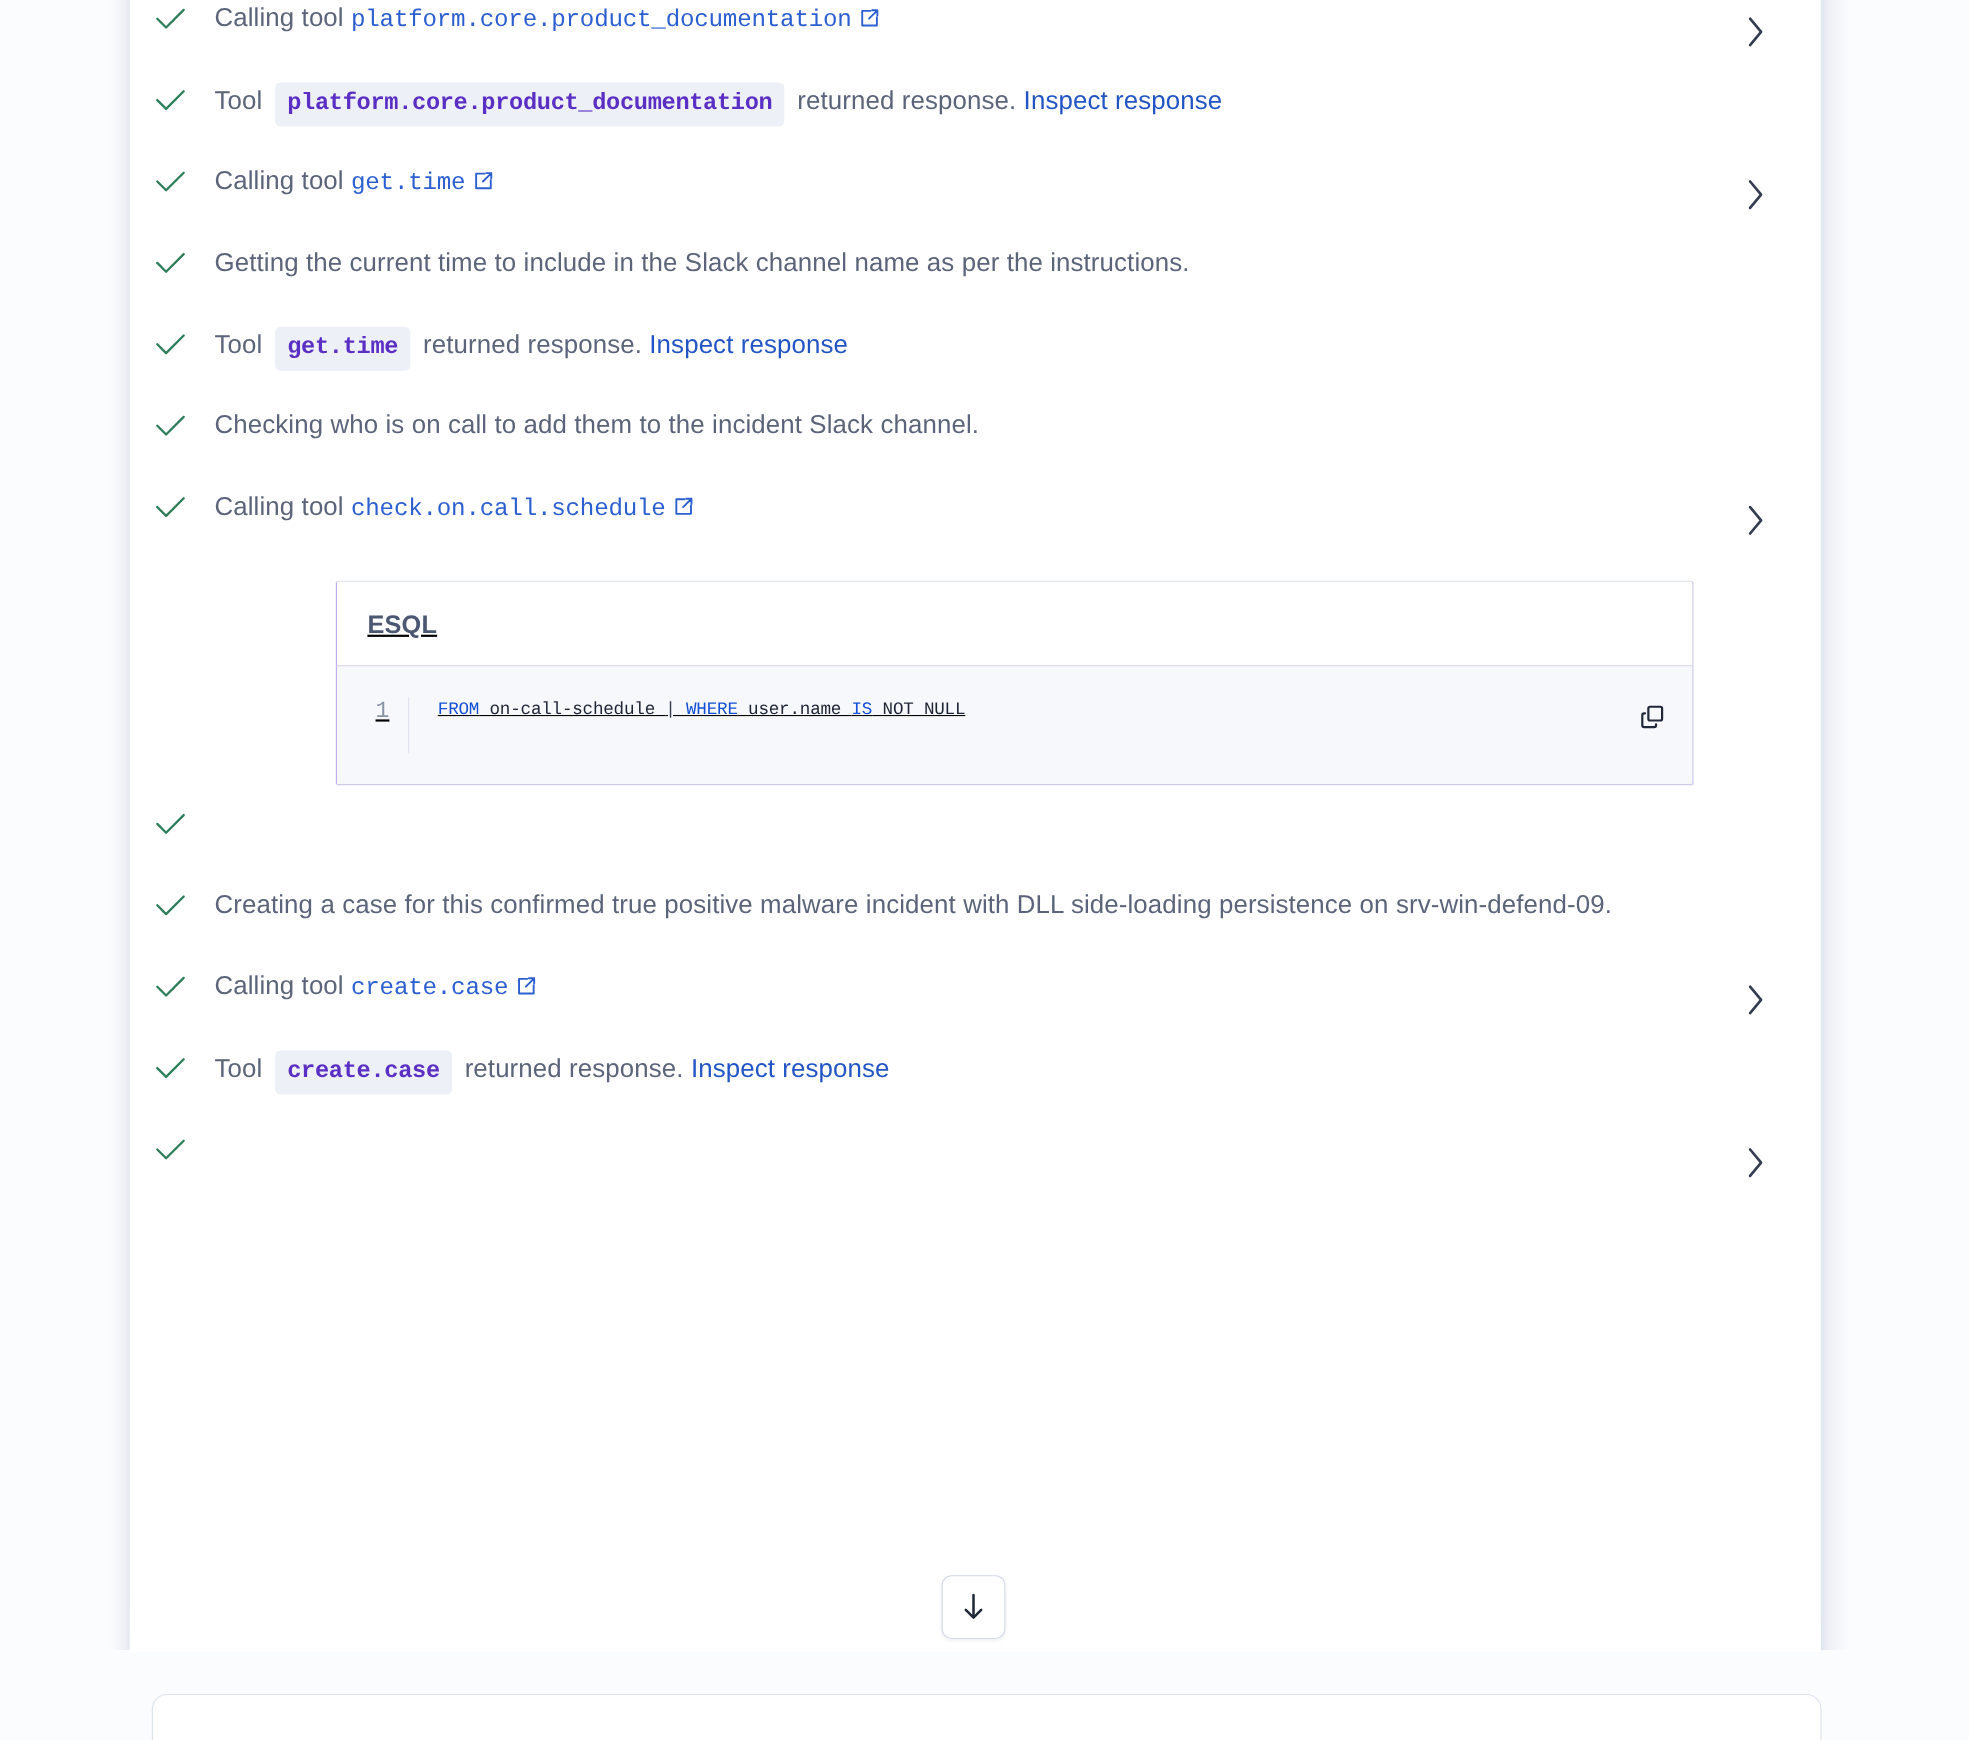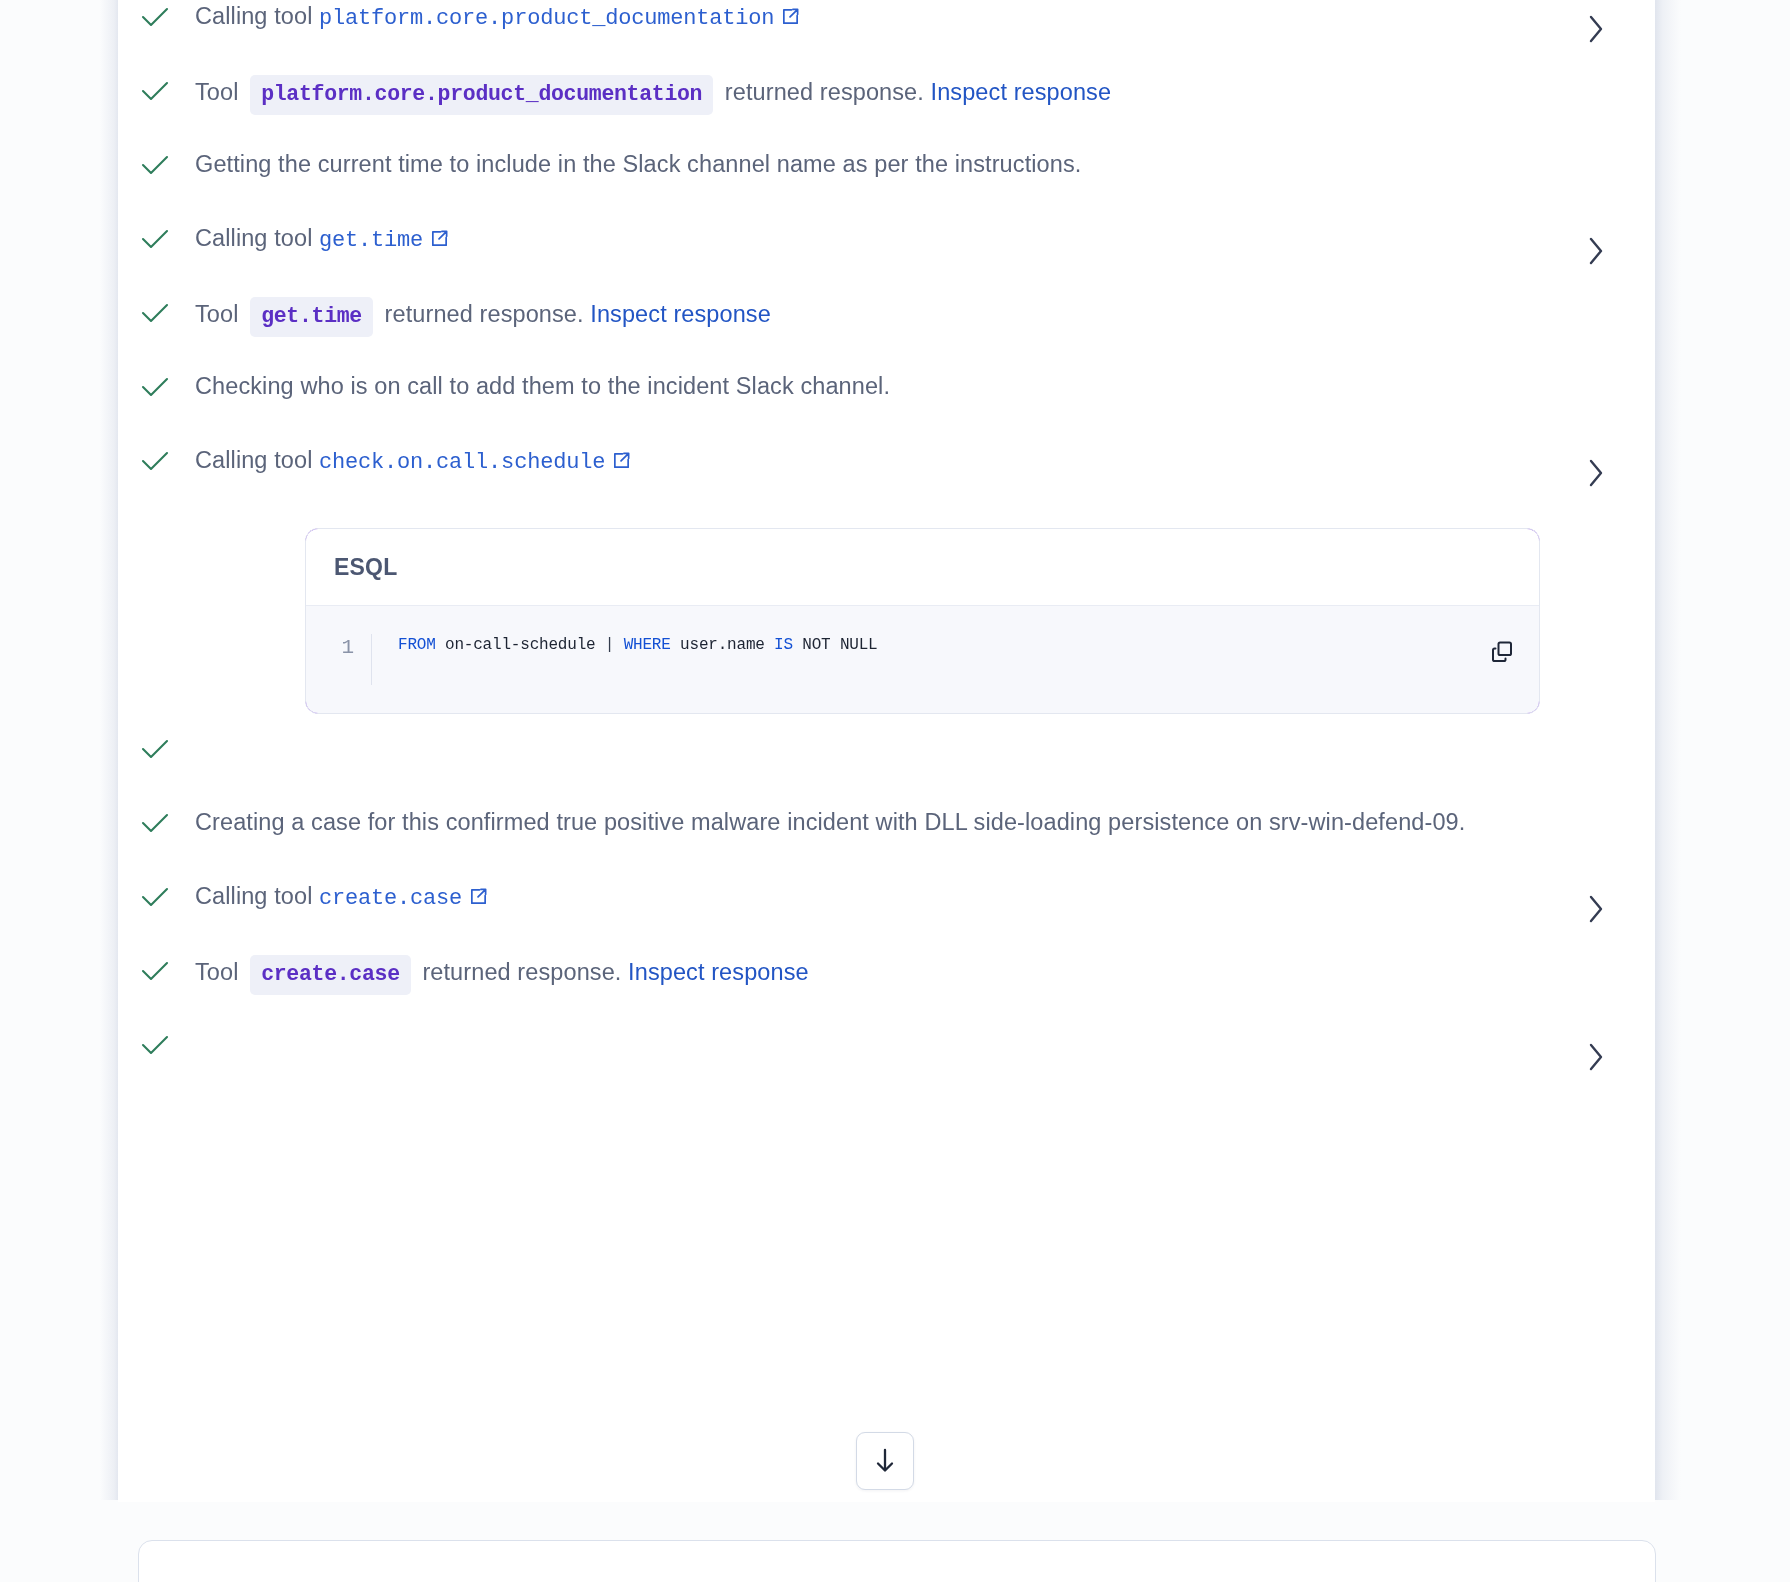--- a/index.html
+++ b/index.html
@@ -138,24 +138,25 @@
     justify-content: center;
     cursor: pointer;
   }
 
   
   .code-block-wrap {
     padding: 10px 40px 18px 187px;
   }
   .code-block {
     border: 1px solid #e3e7f0;
-    border-radius: 13px;
+    border-radius: 2px;
     overflow: hidden;
     background: #6d28d9;
     width: 1235px;
+    text-decoration: underline;
   }
   .code-head {
     background: #ffffff;
     padding: 25px 28px 24px 28px;
     font-size: 23px;
     font-weight: bold;
     color: #4c5772;
     letter-spacing: 0.2px;
   }
   .code-area {
@@ -289,39 +290,39 @@
     </svg>
   </span>
           <div class="step-body"><span class="step-text">Tool </span><span class="badge">platform.core.product_documentation</span><span class="step-text"> returned response. </span><a class="link" href="#">Inspect response</a></div>
         </div>
         <div class="step">
           <span class="check">
     <svg width="30" height="22" viewBox="0 0 30 22" fill="none">
       <path d="M3 11 L11 19 L27 3" stroke="#2e7d5b" stroke-width="2.1" stroke-linecap="round" stroke-linejoin="round"></path>
     </svg>
   </span>
-          <div class="step-body"><span class="step-text">Getting the current time to include in the Slack channel name as per the instructions.</span></div>
-        </div>
-        <div class="step">
-          <span class="check">
-    <svg width="30" height="22" viewBox="0 0 30 22" fill="none">
-      <path d="M3 11 L11 19 L27 3" stroke="#2e7d5b" stroke-width="2.1" stroke-linecap="round" stroke-linejoin="round"></path>
-    </svg>
-  </span>
           <div class="step-body"><span class="step-text">Calling tool </span><span class="tool-link">get.time</span><span class="ext-icon">
     <svg width="19" height="19" viewBox="0 0 20 20" fill="none">
       <path d="M3 3 H11 M3 3 V17 H17 V9" stroke="#2c5fcf" stroke-width="1.8" stroke-linecap="round" stroke-linejoin="round"></path>
       <path d="M9.5 10.5 L17.5 2.5 M12.5 2.5 H17.5 V7.5" stroke="#2c5fcf" stroke-width="1.8" stroke-linecap="round" stroke-linejoin="round"></path>
     </svg>
   </span></div>
           <span class="chevron">
     <svg width="20" height="32" viewBox="0 0 20 32" fill="none">
       <path d="M5 4 L15 16 L5 28" stroke="#343c52" stroke-width="2.4" stroke-linecap="round" stroke-linejoin="round"></path>
     </svg>
   </span>
+        </div>
+        <div class="step">
+          <span class="check">
+    <svg width="30" height="22" viewBox="0 0 30 22" fill="none">
+      <path d="M3 11 L11 19 L27 3" stroke="#2e7d5b" stroke-width="2.1" stroke-linecap="round" stroke-linejoin="round"></path>
+    </svg>
+  </span>
+          <div class="step-body"><span class="step-text">Getting the current time to include in the Slack channel name as per the instructions.</span></div>
         </div>
         <div class="step">
           <span class="check">
     <svg width="30" height="22" viewBox="0 0 30 22" fill="none">
       <path d="M3 11 L11 19 L27 3" stroke="#2e7d5b" stroke-width="2.1" stroke-linecap="round" stroke-linejoin="round"></path>
     </svg>
   </span>
           <div class="step-body"><span class="step-text">Tool </span><span class="badge">get.time</span><span class="step-text"> returned response. </span><a class="link" href="#">Inspect response</a></div>
         </div>
         <div class="step">

